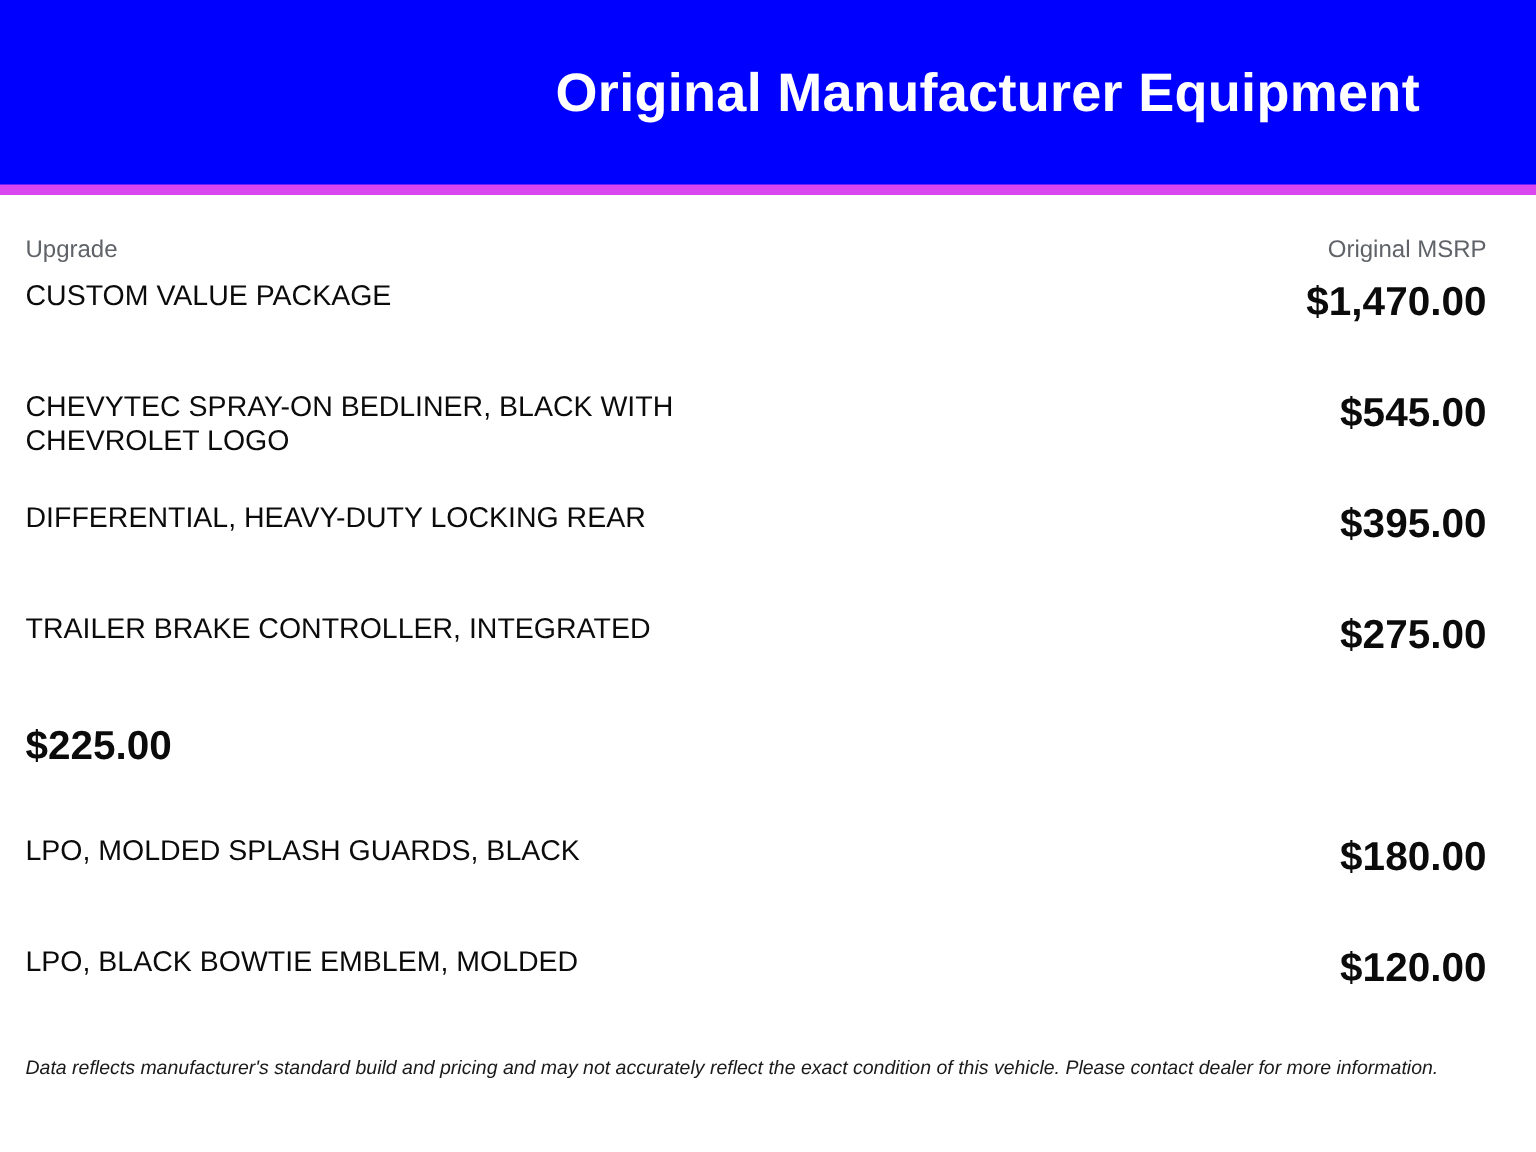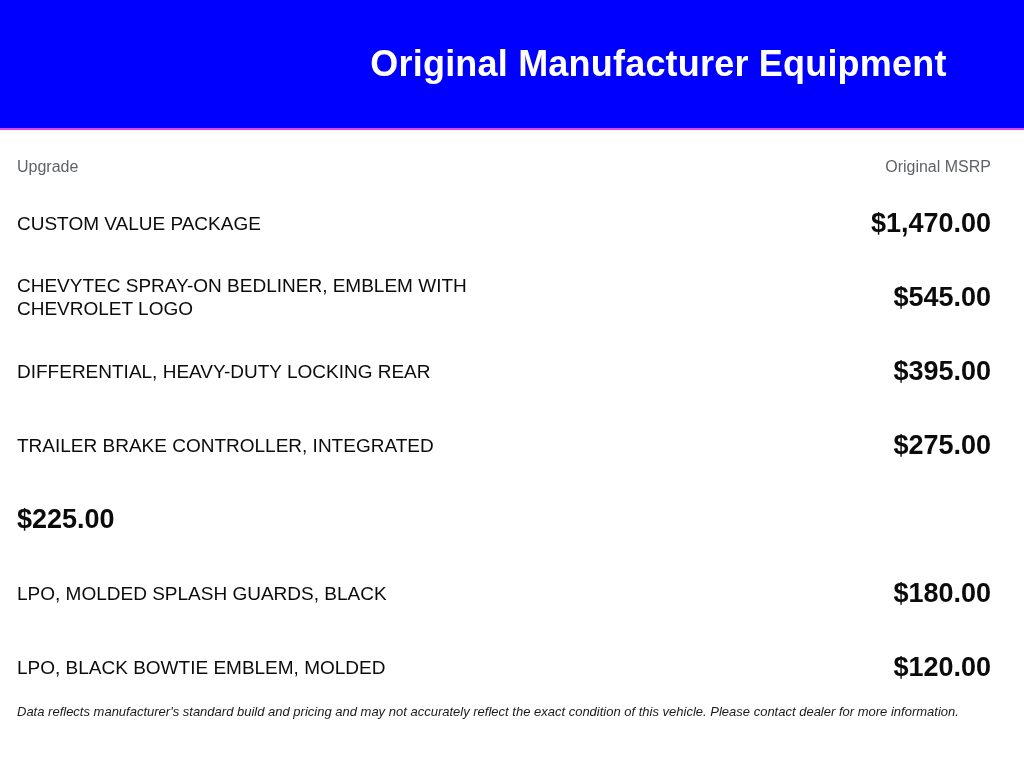--- a/index.html
+++ b/index.html
@@ -5,21 +5,21 @@
   * { margin: 0; padding: 0; box-sizing: border-box; }
   html, body {
     width: 1024px; height: 768px;
     background: #ffffff;
     font-family: "Liberation Sans", sans-serif;
     overflow: hidden;
   }
   .header {
     width: 1024px; height: 130px;
     background: #0000ff;
-    border-bottom: 2px solid #d946ef;
+    border-bottom: 7px solid #d946ef;
     display: flex; align-items: center;
   }
   .header-title {
     flex: 1;
     padding-left: 293px;
     text-align: center;
     color: #ffffff;
     font-size: 36px;
     font-weight: bold;
     letter-spacing: 0.2px;
@@ -33,21 +33,21 @@
     justify-content: space-between;
     align-items: center;
     font-size: 16px;
     color: #5f6368;
   }
   .rows { margin-top: 10px; }
   .row {
     height: 74px;
     display: flex;
     justify-content: space-between;
-    align-items: center;
+    align-items: flex-start;
   }
   .row-label {
     font-size: 19px;
     line-height: 23px;
     color: #0b0b0b;
     max-width: 480px;
   }
   .row-price {
     font-size: 27px;
     font-weight: bold;
@@ -74,21 +74,21 @@
     <span>Upgrade</span>
     <span>Original MSRP</span>
   </div>
 
   <div class="rows">
     <div class="row">
       <div class="row-label">CUSTOM VALUE PACKAGE</div>
       <div class="row-price">$1,470.00</div>
     </div>
     <div class="row">
-      <div class="row-label">CHEVYTEC SPRAY-ON BEDLINER, EMBLEM WITH CHEVROLET LOGO</div>
+      <div class="row-label">CHEVYTEC SPRAY-ON BEDLINER, BLACK WITH CHEVROLET LOGO</div>
       <div class="row-price">$545.00</div>
     </div>
     <div class="row">
       <div class="row-label">DIFFERENTIAL, HEAVY-DUTY LOCKING REAR</div>
       <div class="row-price">$395.00</div>
     </div>
     <div class="row">
       <div class="row-label">TRAILER BRAKE CONTROLLER, INTEGRATED</div>
       <div class="row-price">$275.00</div>
     </div>

